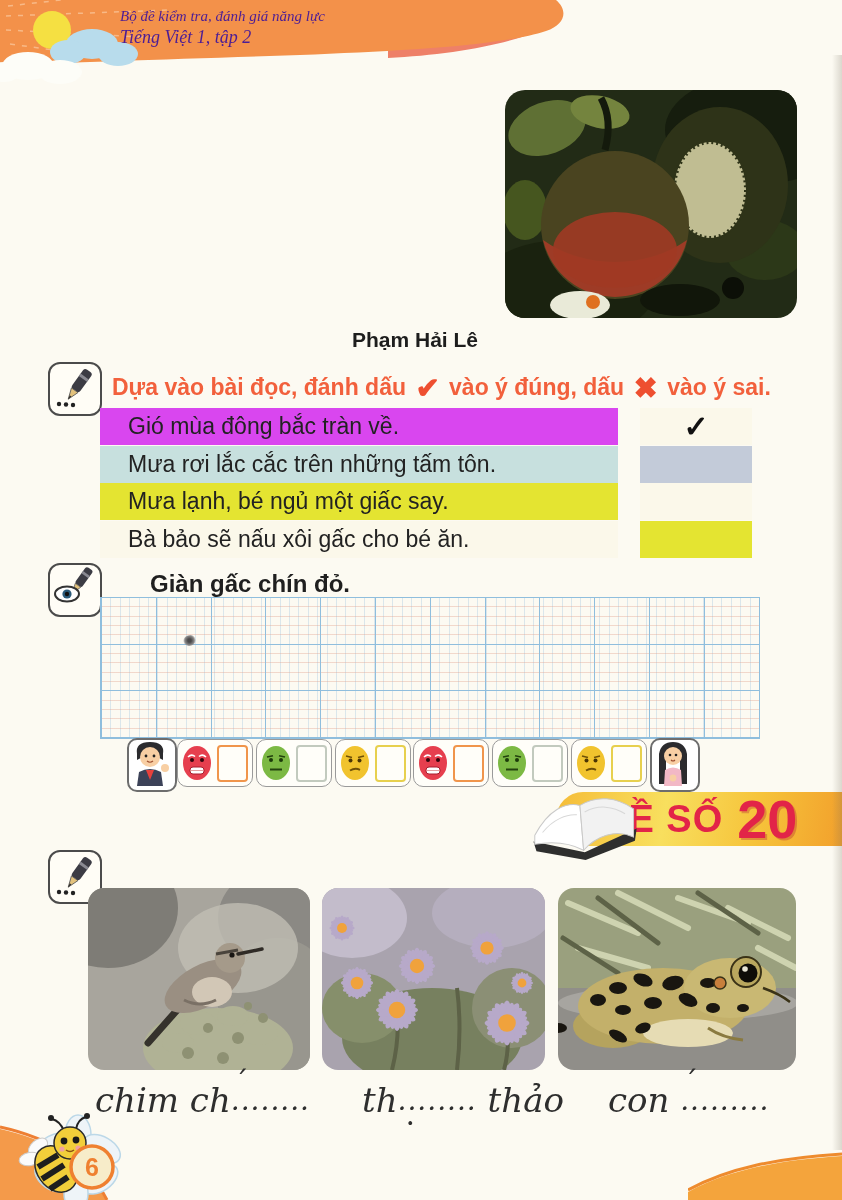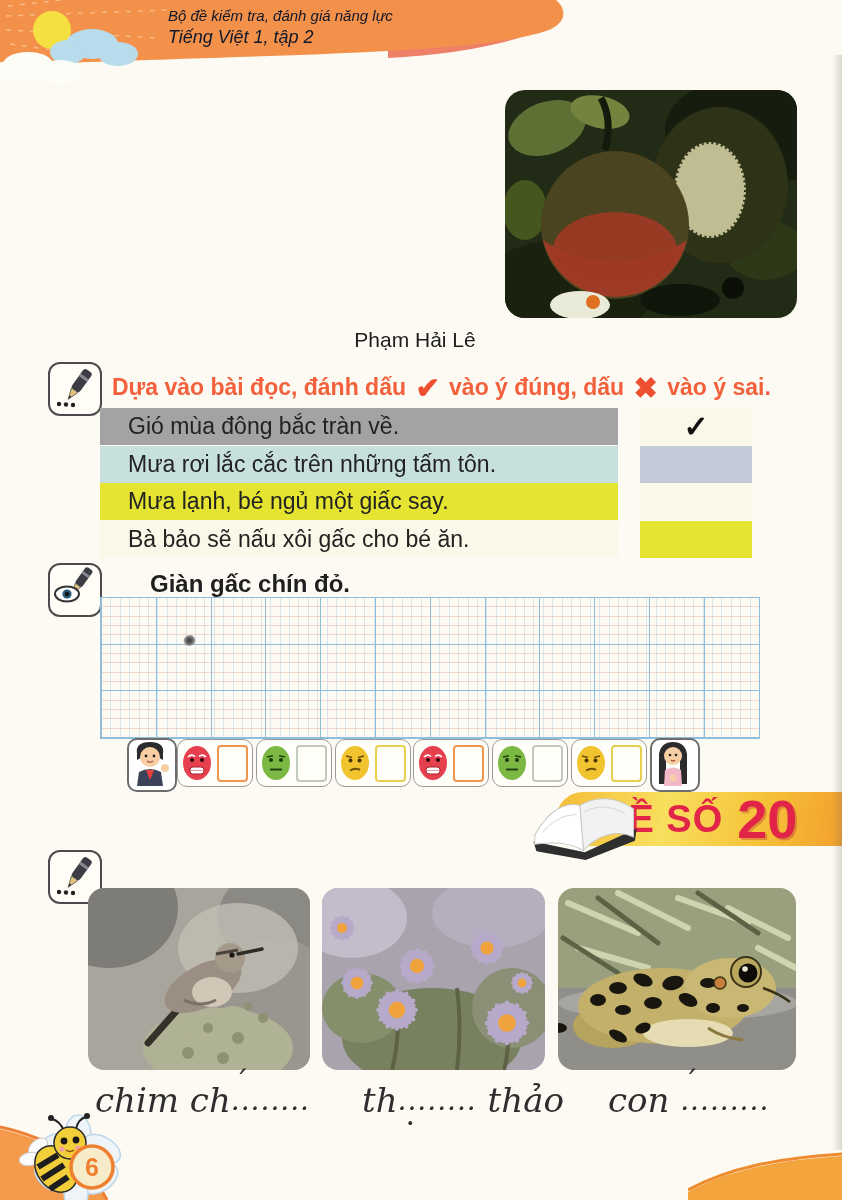--- a/index.html
+++ b/index.html
@@ -1,32 +1,32 @@
 <!DOCTYPE html>
 <html><head>
 <meta charset="utf-8">
 <style>
   html,body{margin:0;padding:0;background:#e8e6e0;}
   .page{position:relative;width:842px;height:1200px;background:#fcfaf2;overflow:hidden;
         font-family:"Liberation Sans",sans-serif;color:#262626;margin:0 auto;}
   .abs{position:absolute;}
 
   
-  .hdr-text{position:absolute;left:120px;top:7px;color:#0f172a;font-family:Liberation Sans, sans-serif;
-            font-style:italic;line-height:1.25;margin-left:48px;}
+  .hdr-text{position:absolute;left:120px;top:7px;color:#4c1d95;font-family:Liberation Serif, serif;
+            font-style:italic;line-height:1.25;}
   .hdr-line1{font-size:15px;}
   .hdr-line2{font-size:18px;}
 
   
   .reading{position:absolute;left:85px;top:74px;width:420px;font-size:26px;line-height:31.5px;
            text-align:justify;letter-spacing:.2px;}
   .reading p{margin:0;}
   .reading p + p{text-indent:38px;}
   .author{position:absolute;left:290px;top:328px;width:250px;text-align:center;
-          font-weight:normal;font-size:21px;color:#1d1d1d;}
+          font-weight:bold;font-size:21px;color:#1d1d1d;}
 
   
   .icon-box{position:absolute;width:50px;height:50px;border:2px solid #4b4b4b;border-radius:12px;
             background:#fffdf6;}
 
   
   .instr{position:absolute;left:112px;top:371px;width:700px;font-size:23px;font-weight:bold;
          color:#f2603c;}
   .instr .sym{font-size:29px;color:#ee4f30;vertical-align:-3px;padding:0 3px;}
 
@@ -207,21 +207,21 @@
     </svg>
   </div>
   <div class="instr">
     <span>Dựa vào bài đọc, đánh dấu</span>
     <span class="sym">✔</span>
     <span>vào ý đúng, dấu</span>
     <span class="sym">✖</span>
     <span>vào ý sai.</span>
   </div>
 
-  <div class="trow-st" style="top:408px;background:#a3a3a3">
+  <div class="trow-st" style="top:408px;background:#d946ef">
     <span>Gió mùa đông bắc tràn về.</span>
     </div>
   <div class="trow-mk" style="top:408px;background:#fbf8ea">
     <span>✓</span>
     </div>
 
   <div class="trow-st" style="top:445.5px;background:#c7e0de">
     <span>Mưa rơi lắc cắc trên những tấm tôn.</span>
     </div>
   <div class="trow-mk" style="top:445.5px;background:#c3cbd9">

